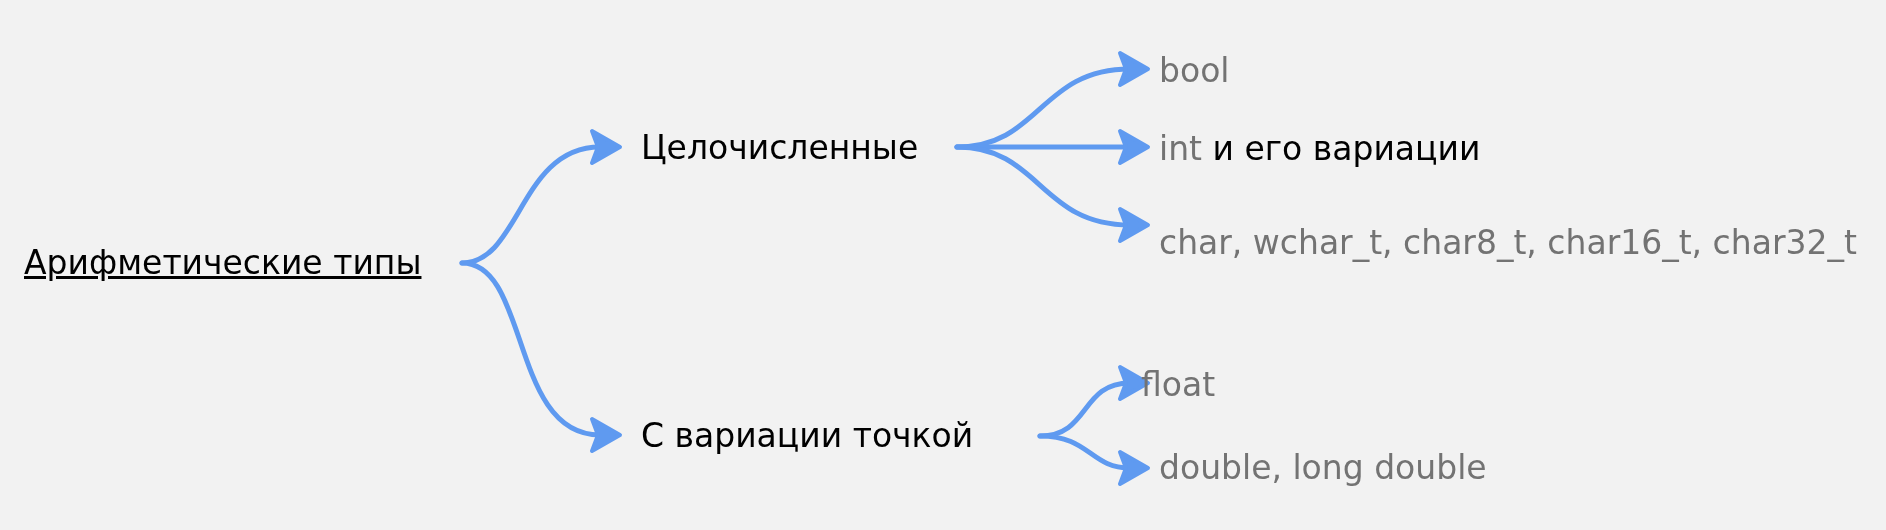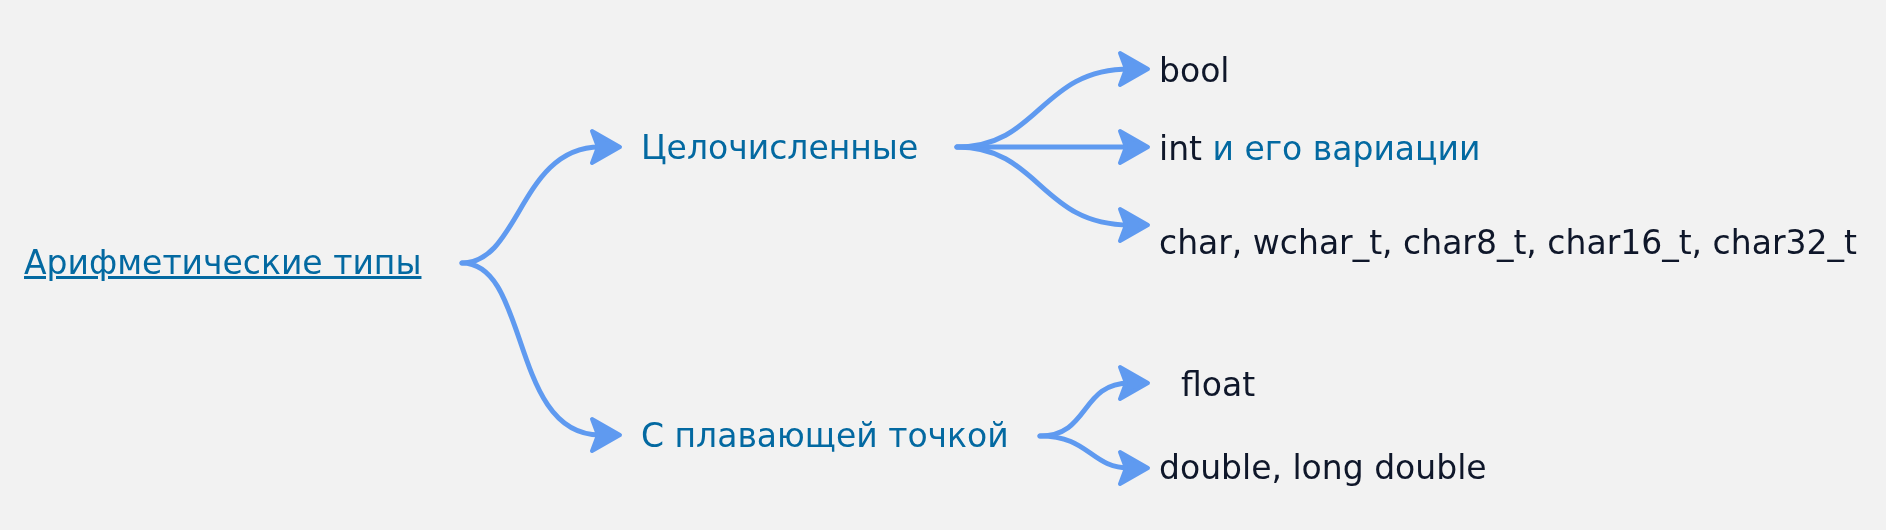--- a/index.html
+++ b/index.html
@@ -12,22 +12,22 @@
   }
   #diagram { position: absolute; left: 0; top: 0; }
   .node {
     position: absolute;
     font-size: 33px;
     line-height: 40px;
     white-space: nowrap;
     color: #1a1a1a;
     transform: translateY(-50%);
   }
-  .blue { color: #0f172a; }
-  .dark { color: #0369a1; }
+  .blue { color: #737373; }
+  .dark { color: #000000; }
 </style>
 </head>
 <body>
 
 <svg id="diagram" width="1886" height="530" viewBox="0 0 1886 530">
   <defs>
     <marker id="arrow" viewBox="0 0 20 20" refX="16" refY="10" markerWidth="9" markerHeight="9" markerUnits="userSpaceOnUse" orient="auto">
     </marker>
   </defs>
   <g fill="none" stroke="#5f9af0" stroke-width="5" stroke-linecap="round">
@@ -55,34 +55,34 @@
 
 <div class="node dark" style="left:24px; top:263px;text-decoration:underline;">
   <span>Арифметические типы</span>
 </div>
 
 <div class="node dark" style="left:641px; top:148px;">
   <span>Целочисленные</span>
 </div>
 
 <div class="node dark" style="left:641px; top:436px;">
-  <span>С плавающей точкой</span>
+  <span>С вариации точкой</span>
 </div>
 
 <div class="node" style="left:1159px; top:71px;">
   <span class="blue">bool</span><span class="dark"></span>
 </div>
 
 <div class="node" style="left:1159px; top:149px;">
   <span class="blue">int</span><span class="dark" style="white-space:pre;"> и его вариации</span>
 </div>
 
 <div class="node" style="left:1159px; top:243px;">
   <span class="blue">char, wchar_t, char8_t, char16_t, char32_t</span><span class="dark"></span>
 </div>
 
-<div class="node" style="left:1181px; top:385px;">
+<div class="node" style="left:1141px; top:385px;">
   <span class="blue">float</span><span class="dark"></span>
 </div>
 
 <div class="node" style="left:1159px; top:468px;">
   <span class="blue">double, long double</span><span class="dark"></span>
 </div>
 
 </body></html>

